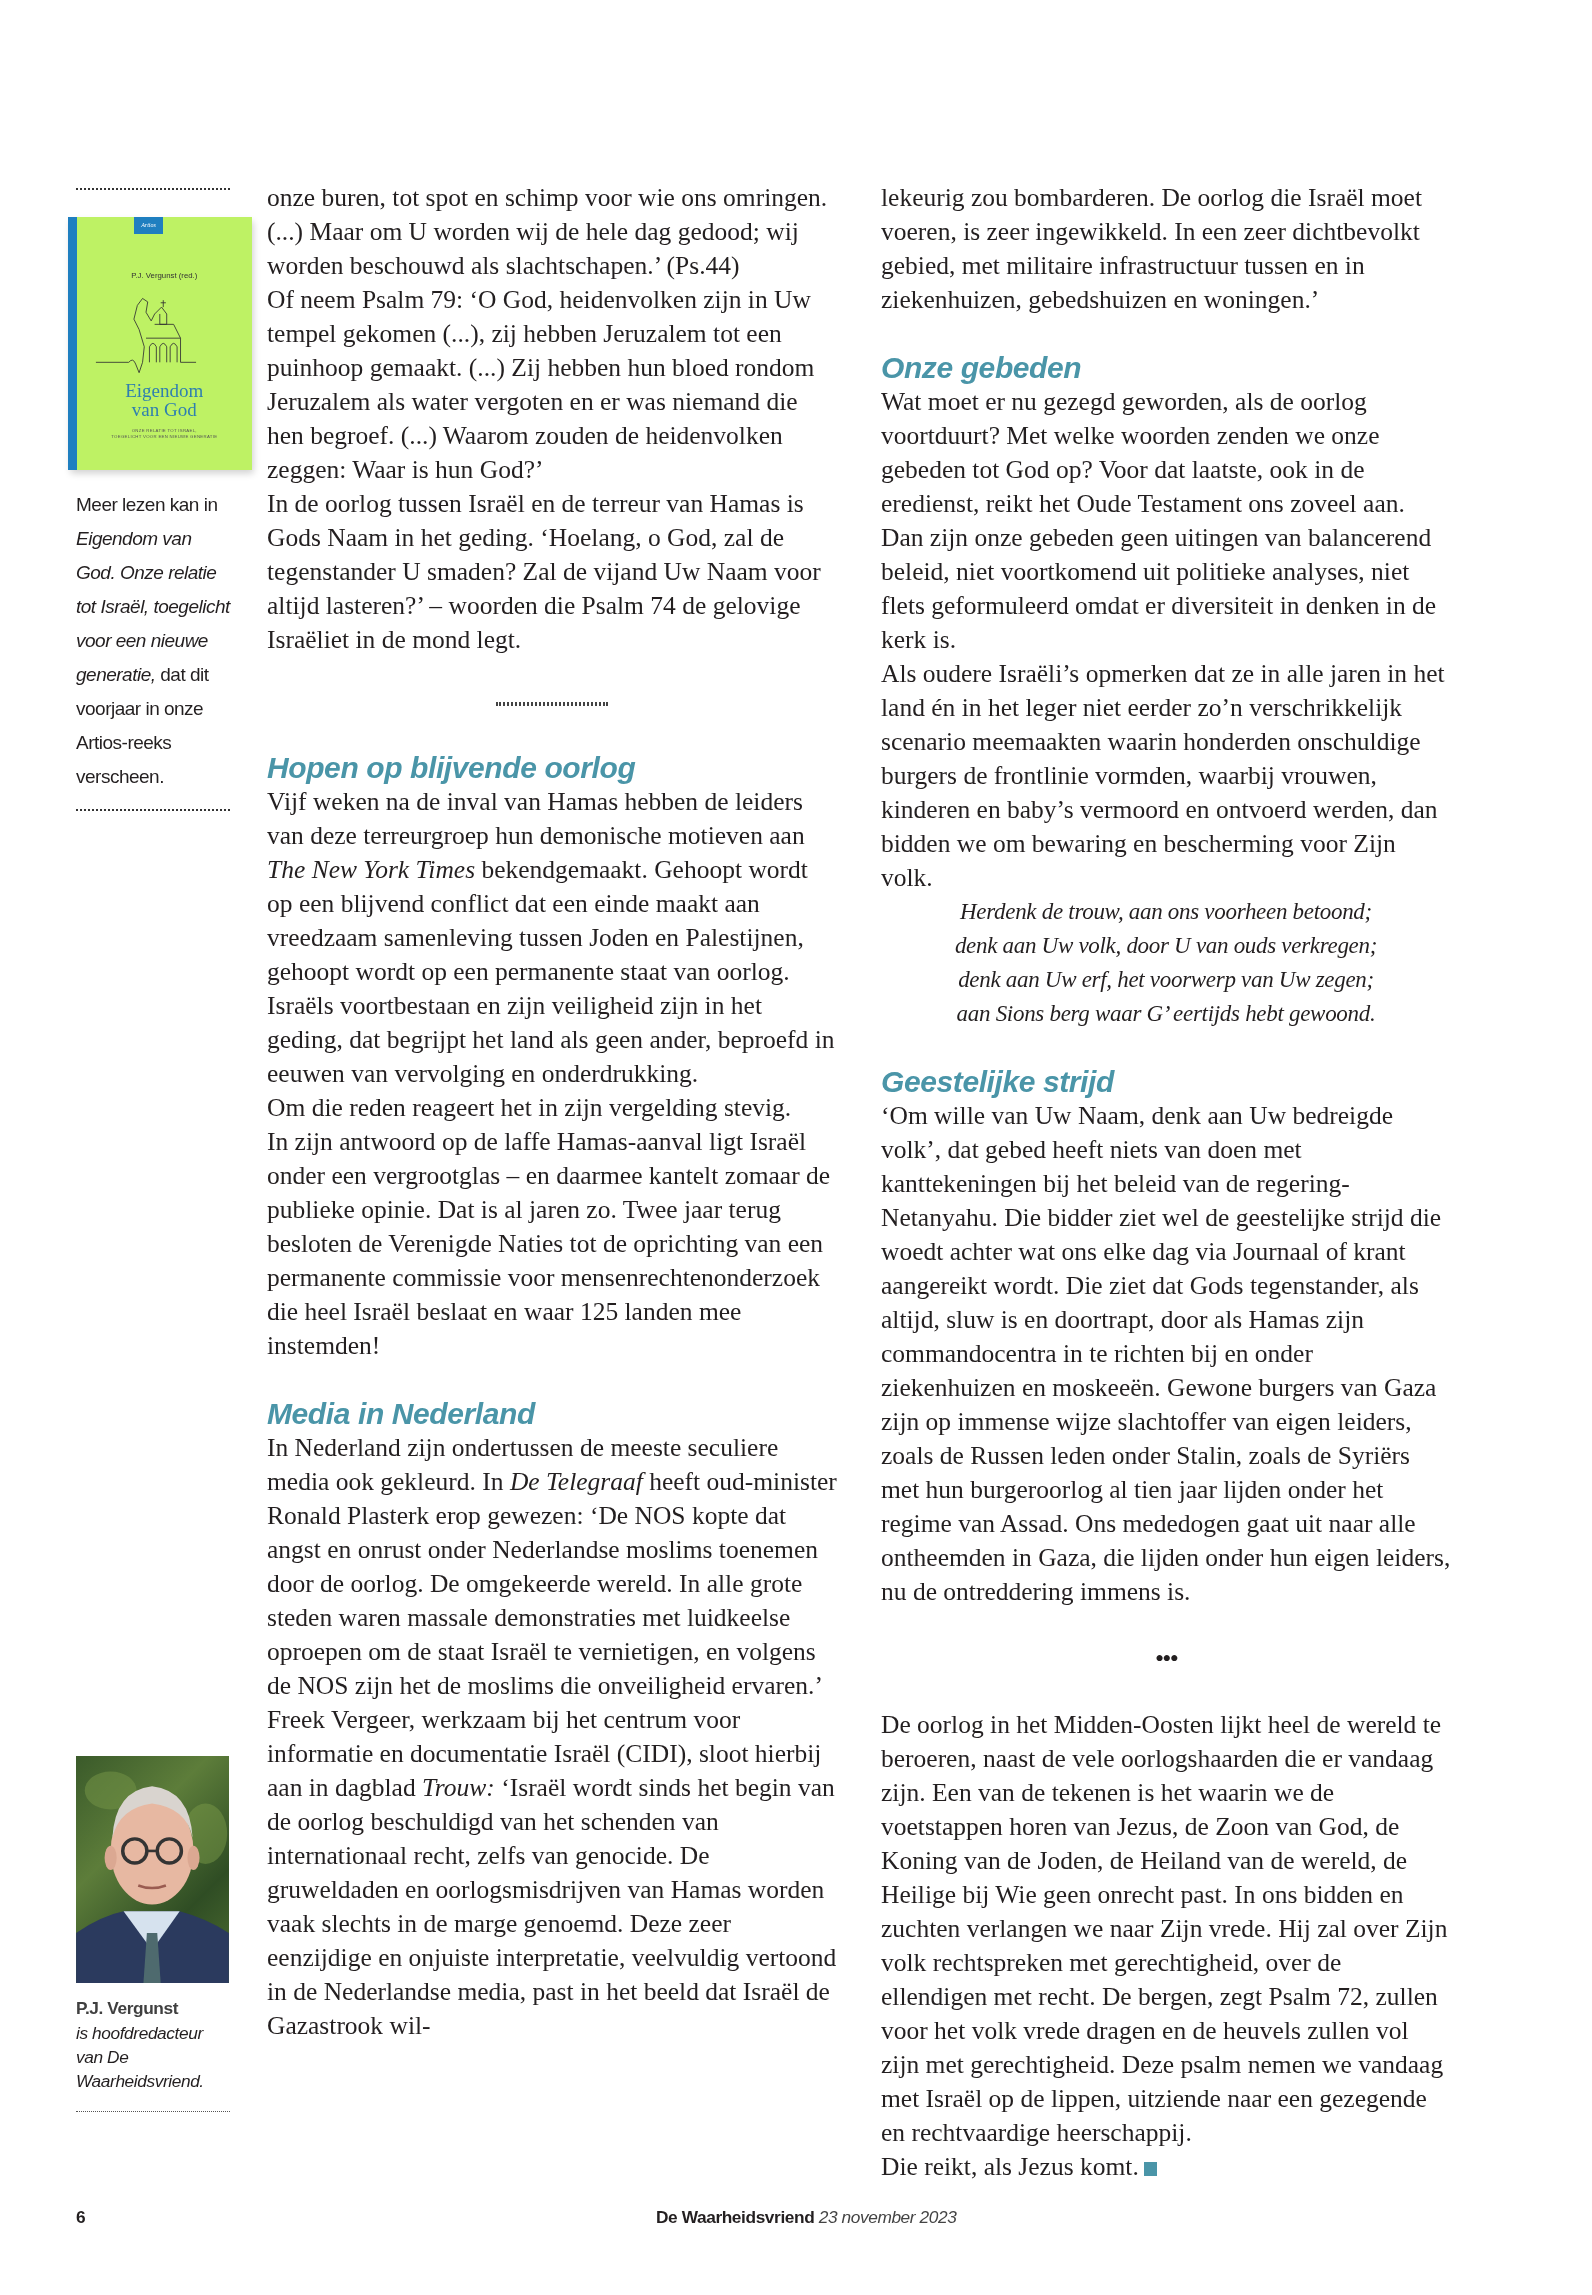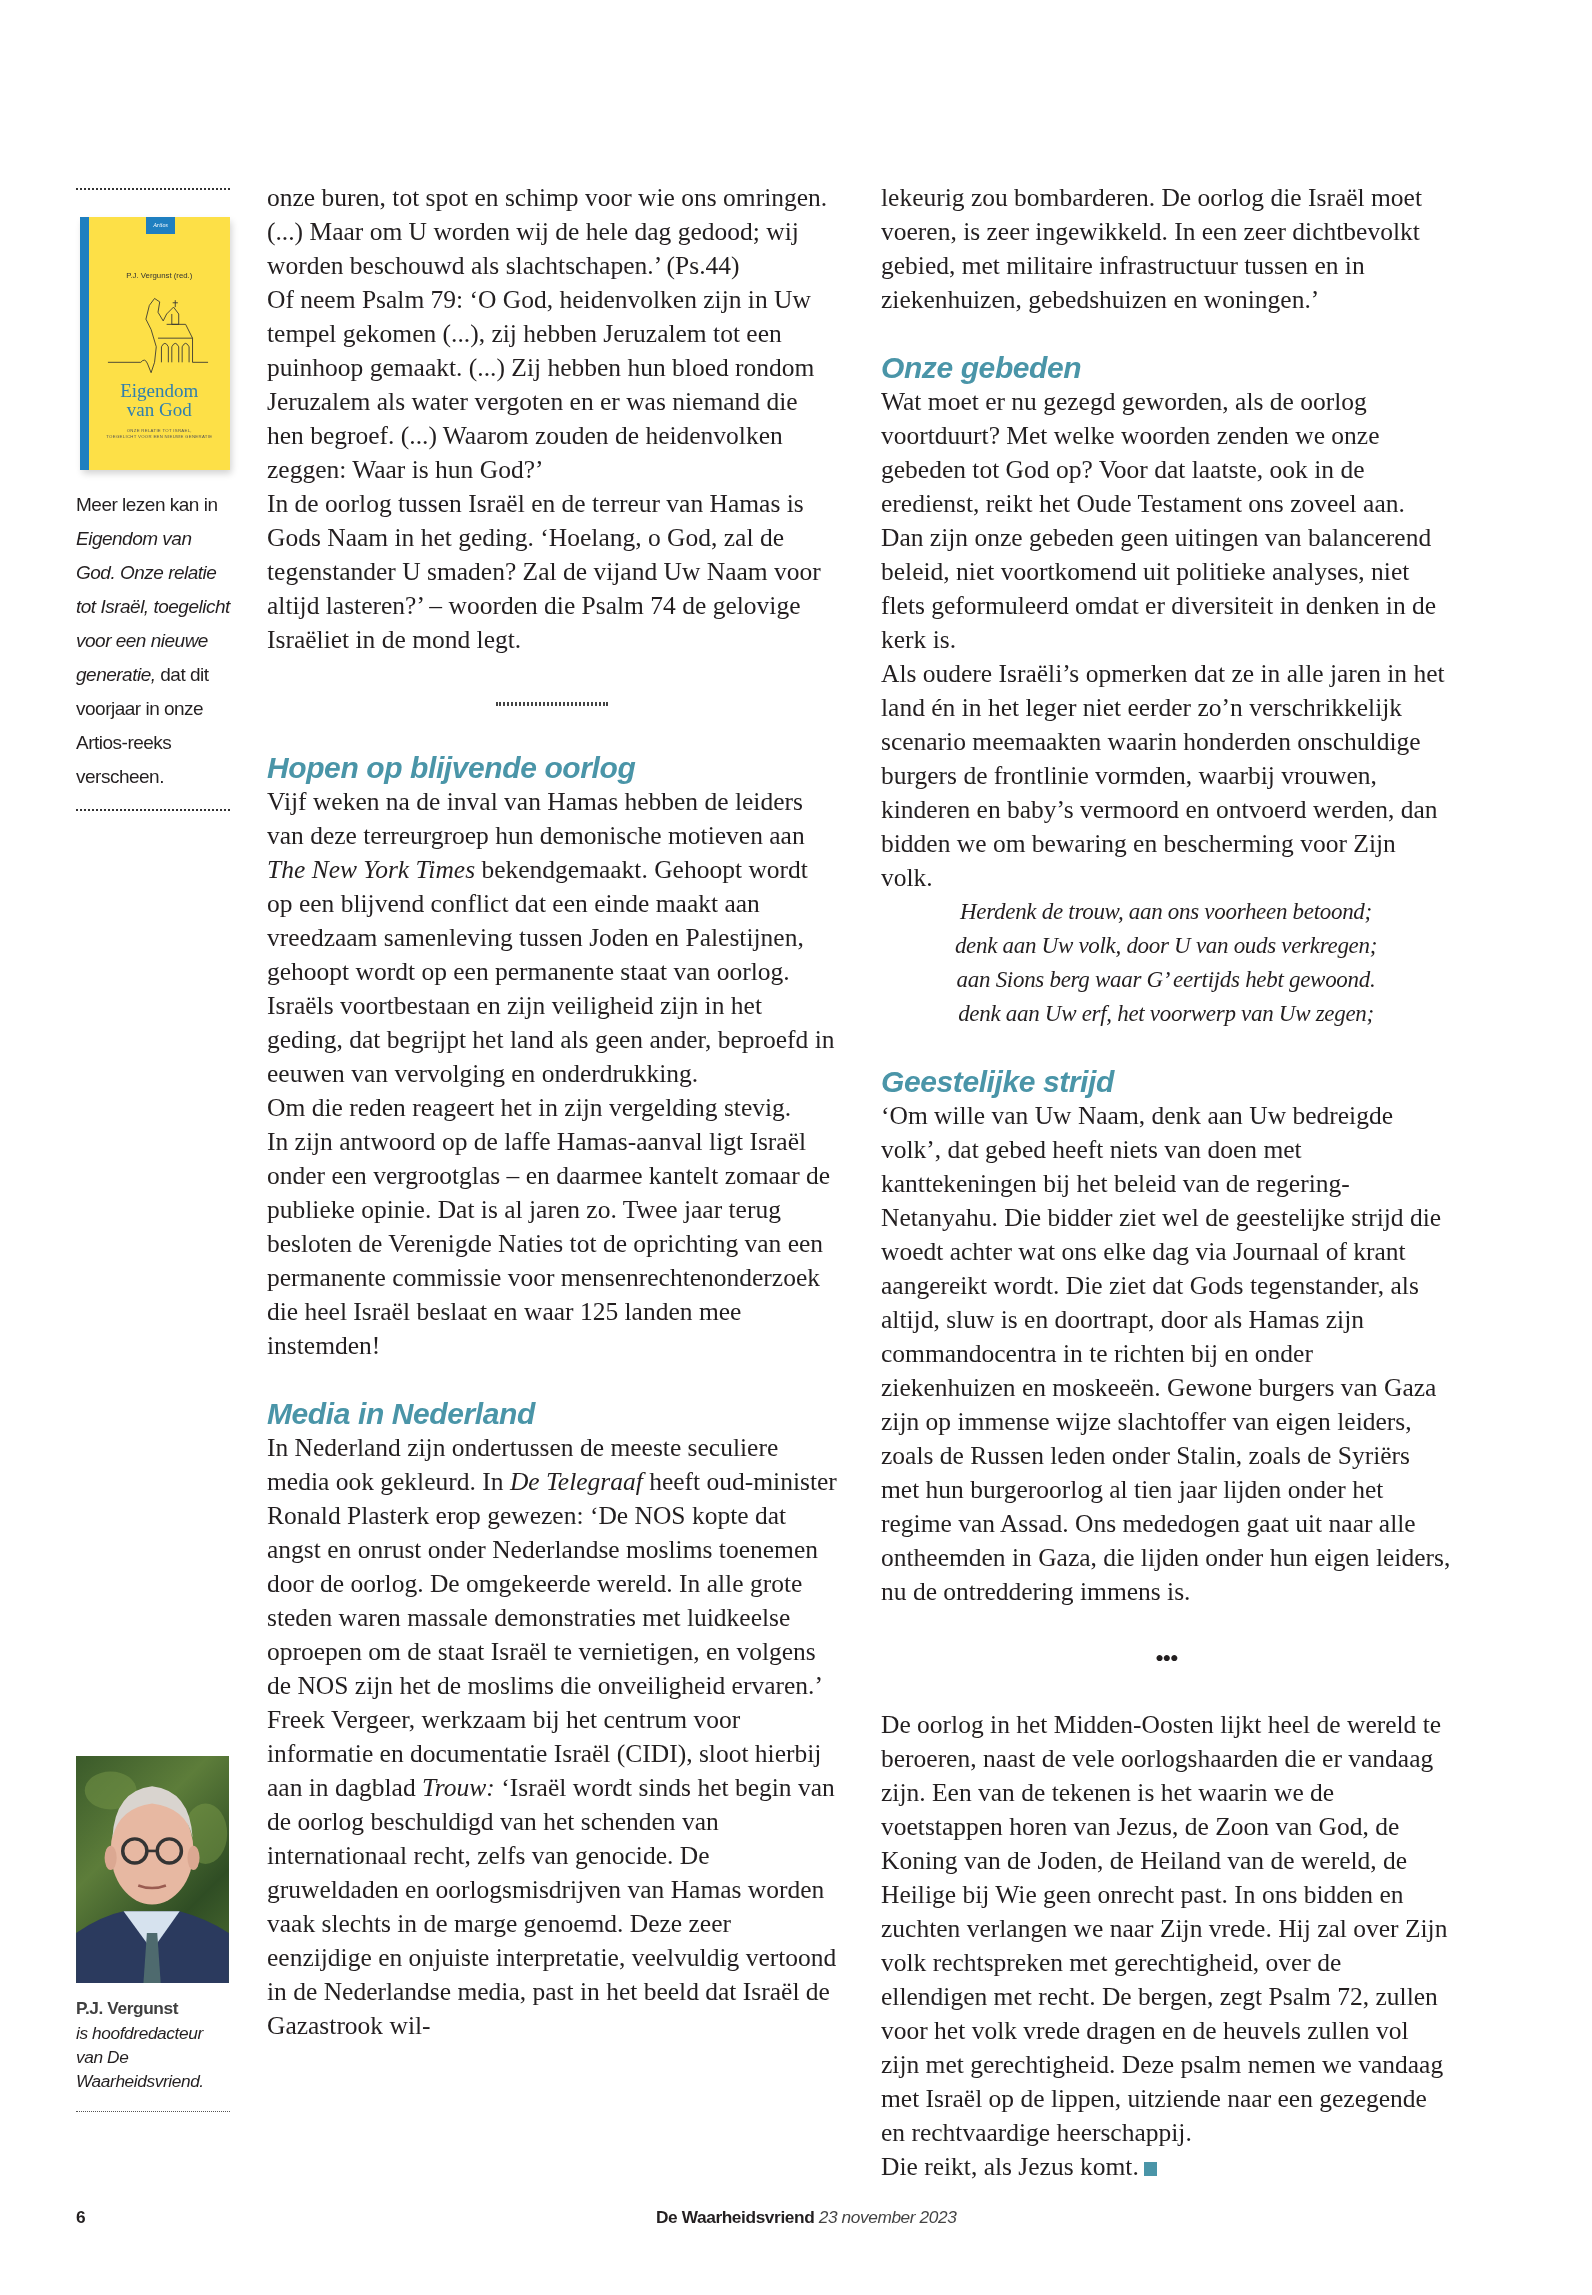--- a/index.html
+++ b/index.html
@@ -14,21 +14,21 @@
   .body-text { font-family: "Liberation Serif", "DejaVu Serif", serif; font-size: 25.5px; line-height: 34px; color: #231f20; margin: 0; }
   .body-text p { margin: 0; }
   .body-text i { font-style: italic; }
 
   .subhead { font-family: "Liberation Sans", "DejaVu Sans", sans-serif; font-style: italic; font-weight: bold; color: #4a95a8; font-size: 30px; line-height: 34px; margin: 0; letter-spacing: -0.4px; }
 
   .dotline { border-top: 2.6px dotted #333; height: 0; }
 
   
   .side-dots-top { position: absolute; left: 76px; top: 188px; width: 154px; }
-  .book { position: absolute; left: 80px; top: 217px; width: 150px; height: 253px; background: #fde047; box-shadow: 1.7px 3.5px 7px rgba(0,0,0,0.18); overflow: hidden; }
+  .book { position: absolute; left: 68px; top: 217px; width: 184px; height: 253px; background: #bef264; box-shadow: 1.7px 3.5px 7px rgba(0,0,0,0.18); overflow: hidden; }
   .book .spine { position: absolute; left: 0; top: 0; width: 8.6px; height: 100%; background: #1f7fc0; }
   .book .badge { position: absolute; left: 66px; top: 0; width: 29px; height: 17.3px; background: #1f7fc0; color: #fff; font-family: "Liberation Serif", serif; font-style: italic; font-size: 6px; text-align: center; line-height: 17.3px; }
   .book .author { position: absolute; left: 8.6px; right: 0; top: 54px; text-align: center; font-family: "Liberation Sans", sans-serif; font-size: 7.8px; color: #333; }
   .book svg { position: absolute; left: 26px; top: 78px; }
   .book .title { position: absolute; left: 8.6px; right: 0; top: 164px; text-align: center; font-family: "Liberation Serif", serif; color: #2f7fb0; font-size: 19px; line-height: 19px; }
   .book .subtitle { position: absolute; left: 8.6px; right: 0; top: 211px; text-align: center; font-family: "Liberation Sans", sans-serif; color: #555; font-size: 4.3px; line-height: 6px; letter-spacing: 0.3px; }
 
   .side-note { position: absolute; left: 76px; top: 488px; width: 155px; font-family: "Liberation Sans", "DejaVu Sans", sans-serif; font-size: 19px; line-height: 34px; color: #231f20; letter-spacing: -0.5px; }
   .side-note i { font-style: italic; }
   .side-dots-bot { position: absolute; left: 76px; top: 809px; width: 154px; }
@@ -125,22 +125,22 @@
   <p>lekeurig zou bombarderen. De oorlog die Israël moet voeren, is zeer ingewikkeld. In een zeer dichtbevolkt gebied, met militaire infrastructuur tussen en in ziekenhuizen, gebedshuizen en woningen.’</p>
 
   <div style="height:34px;"></div>
   <h3 class="subhead">Onze gebeden</h3>
   <p>Wat moet er nu gezegd geworden, als de oorlog voortduurt? Met welke woorden zenden we onze gebeden tot God op? Voor dat laatste, ook in de eredienst, reikt het Oude Testament ons zoveel aan.</p>
   <p>Dan zijn onze gebeden geen uitingen van balancerend beleid, niet voortkomend uit politieke analyses, niet flets geformuleerd omdat er diversiteit in denken in de kerk is.</p>
   <p>Als oudere Israëli’s opmerken dat ze in alle jaren in het land én in het leger niet eerder zo’n verschrikkelijk scenario meemaakten waarin honderden onschuldige burgers de frontlinie vormden, waarbij vrouwen, kinderen en baby’s vermoord en ontvoerd werden, dan bidden we om bewaring en bescherming voor Zijn volk.</p>
   <div class="sans" style="font-style:italic; font-size:23px; line-height:34px; letter-spacing:-0.3px;">
     <div>Herdenk de trouw, aan ons voorheen betoond;</div>
     <div>denk aan Uw volk, door U van ouds verkregen;</div>
+    <div>denk aan Uw erf, het voorwerp van Uw zegen;</div>
     <div>aan Sions berg waar G’ eertijds hebt gewoond.</div>
-    <div>denk aan Uw erf, het voorwerp van Uw zegen;</div>
   </div>
 
   <div style="height:34px;"></div>
   <h3 class="subhead">Geestelijke strijd</h3>
   <p>‘Om wille van Uw Naam, denk aan Uw bedreigde volk’, dat gebed heeft niets van doen met kanttekeningen bij het beleid van de regering-Netanyahu. Die bidder ziet wel de geestelijke strijd die woedt achter wat ons elke dag via Journaal of krant aangereikt wordt. Die ziet dat Gods tegenstander, als altijd, sluw is en doortrapt, door als Hamas zijn commandocentra in te richten bij en onder ziekenhuizen en moskeeën. Gewone burgers van Gaza zijn op immense wijze slachtoffer van eigen leiders, zoals de Russen leden onder Stalin, zoals de Syriërs met hun burgeroorlog al tien jaar lijden onder het regime van Assad. Ons mededogen gaat uit naar alle ontheemden in Gaza, die lijden onder hun eigen leiders, nu de ontreddering immens is.</p>
 
   <div style="height:41px;"></div>
   <div class="dots3">•••</div>
   <div style="height:41px;"></div>
 

